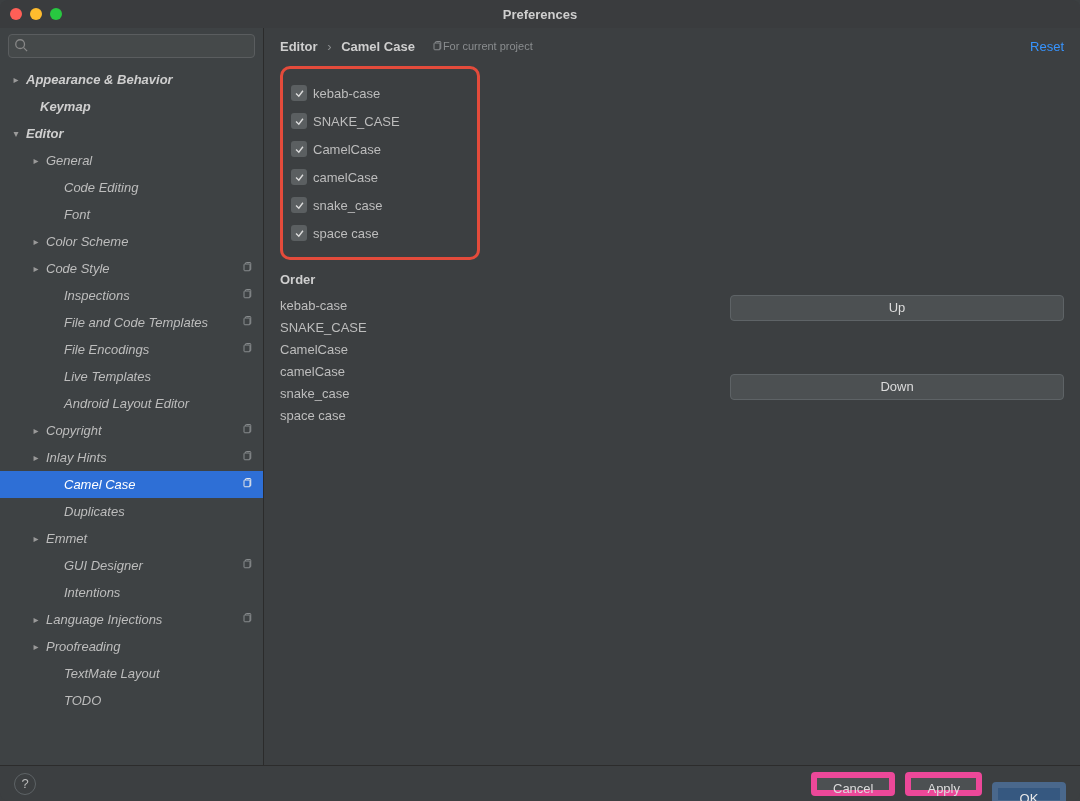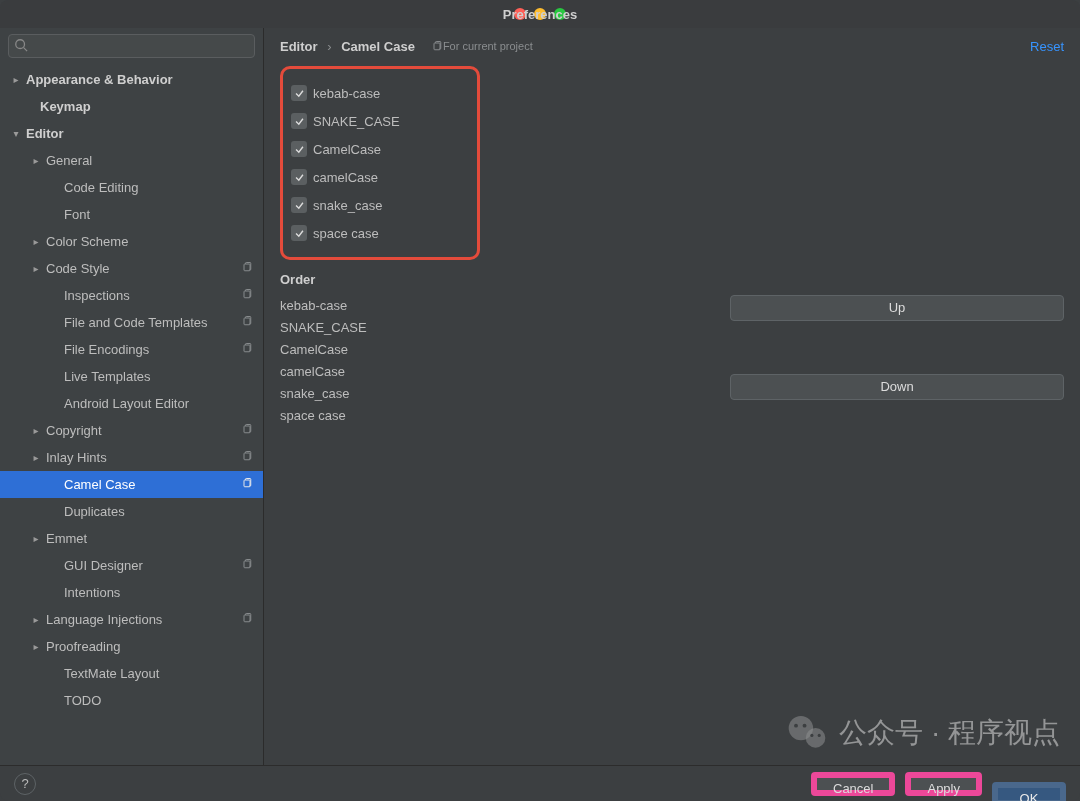--- a/index.html
+++ b/index.html
@@ -1,36 +1,36 @@
 <!DOCTYPE html>
 <html><head>
 <meta charset="utf-8">
 <style>
   * { box-sizing: border-box; margin: 0; padding: 0; }
   html, body { width: 1080px; height: 801px; overflow: hidden; font-family: -apple-system, "Helvetica Neue", Arial, sans-serif; font-size: 13px; color: #bbbbbb; background: #3c3f41; border-radius: 8px; }
   
-  .titlebar { height: 28px; background: #3a3c3e; display: flex; align-items: center; padding: 0 10px; position: relative; border-top-left-radius: 8px; border-top-right-radius: 8px; justify-content: center; }
+  .titlebar { height: 28px; background: #3a3c3e; display: flex; align-items: center; padding: 0 10px; position: relative; border-top-left-radius: 8px; border-top-right-radius: 8px; }
   .traffic { display: flex; gap: 8px; }
   .traffic .dot { width: 12px; height: 12px; border-radius: 50%; }
   .dot.red { background: #ff5f57; }
   .dot.yellow { background: #febc2e; }
   .dot.green { background: #28c840; }
   .titlebar .title { position: absolute; left: 0; right: 0; text-align: center; font-weight: 600; color: #cfcfcf; pointer-events: none; }
   
   .body { display: flex; height: 737px; }
   
   .sidebar { width: 278px; background: #3e4244; display: flex; flex-direction: column; border-right: 1px solid #2b2b2b; }
   .search-wrap { padding: 6px 8px; }
   .search { position: relative; }
   .search input { width: 100%; height: 24px; background: #45494a; border: 1px solid #5a5d5f; border-radius: 4px; color: #bbb; padding: 0 6px 0 24px; outline: none; }
   .search .icon { position: absolute; left: 6px; top: 4px; color: #888; }
   .tree { overflow-y: auto; flex: 1; padding-top: 2px; }
   .tree-item { display: flex; align-items: center; height: 27px; padding-right: 10px; cursor: pointer; white-space: nowrap; }
   .tree-item .chev { width: 12px; text-align: center; color: #9a9a9a; font-size: 10px; margin-right: 4px; }
-  .tree-item .label { flex: 1; color: #bdbdbd; }
+  .tree-item .label { flex: 1; color: #bdbdbd; font-style: italic; }
   .tree-item.bold .label { font-weight: 700; color: #cfcfcf; }
   .tree-item.selected { background: #2e6fd6; }
   .tree-item.selected .label { color: #ffffff; }
   .tree-item.selected .chev { color: #ffffff; }
   .copy-icon { color: #8a8d8f; font-size: 12px; margin-left: 4px; }
   .tree-item.selected .copy-icon { color: #eaeaea; }
   .depth-0 { padding-left: 10px; }
   .depth-1 { padding-left: 30px; }
   .depth-2 { padding-left: 48px; }
   
@@ -303,31 +303,20 @@
             <div class="order-item">camelCase</div>
             <div class="order-item">snake_case</div>
             <div class="order-item">space case</div>
           </div>
         <div class="order-buttons">
           <div class="btn-wide">Up</div>
           <div class="btn-wide">Down</div>
         </div>
       </div>
 
-      <div class="watermark">
-        <svg class="wicon" viewBox="0 0 36 36" fill="rgba(220,220,220,0.55)">
-            <circle cx="13" cy="14" r="10"></circle>
-            <circle cx="25" cy="22" r="8"></circle>
-            <circle cx="9" cy="12" r="1.6" fill="#3c3f41"></circle>
-            <circle cx="16" cy="12" r="1.6" fill="#3c3f41"></circle>
-            <circle cx="22" cy="20" r="1.3" fill="#3c3f41"></circle>
-            <circle cx="28" cy="20" r="1.3" fill="#3c3f41"></circle>
-          </svg>
-        <span>公众号 · 程序视点</span>
-      </div>
     </div>
   </div>
 </div>
 
 <div class="footer">
   <div class="help">?</div>
   <div class="spacer-flex"></div>
   <div class="btn">Cancel</div>
   <div class="btn">Apply</div>
   <div class="btn primary">OK</div>

